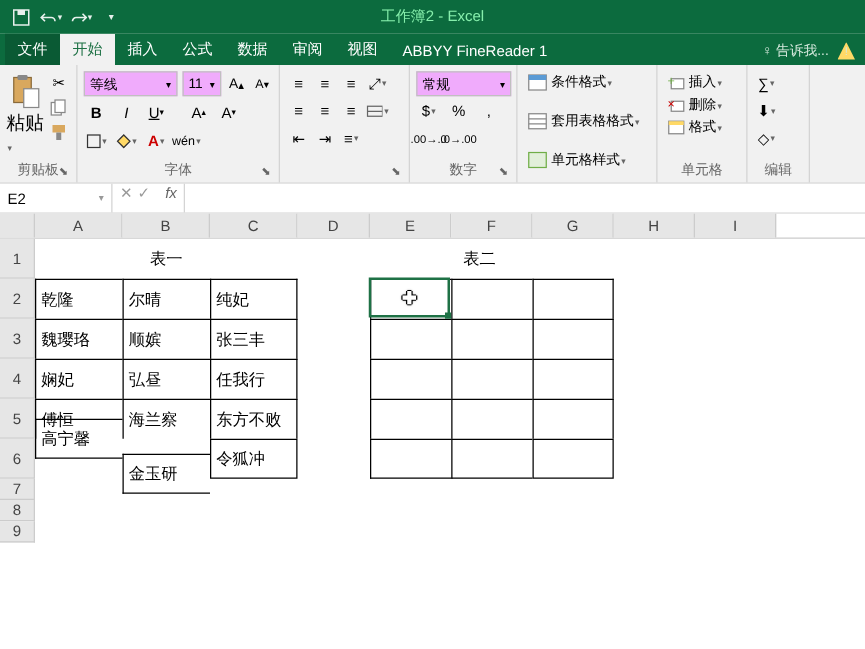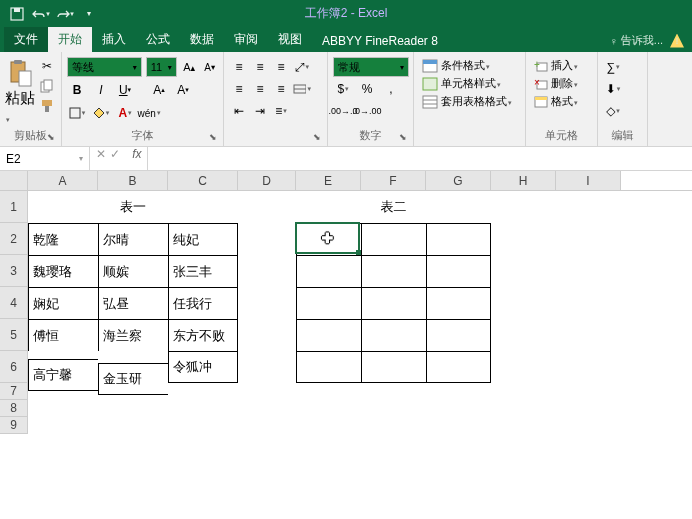--- a/index.html
+++ b/index.html
@@ -1,44 +1,44 @@
 <!DOCTYPE html>
 <html><head>
 <meta charset="utf-8">
 <style>
 *{margin:0;padding:0;box-sizing:border-box;font-family:"Microsoft YaHei",sans-serif}
 body{background:#fff;font-size:12px;user-select:none;width:692px;height:519px;overflow:hidden;position:relative}
 .titlebar{background:#0c6b3e;height:27px;display:flex;align-items:center;color:#fff;position:relative}
 .qat{display:flex;gap:2px;padding-left:6px;align-items:center}
 .qat-btn{width:22px;height:22px;display:flex;align-items:center;justify-content:center;opacity:.9}
-.title-center{position:absolute;left:50%;transform:translateX(-50%);font-size:12px;color:#c4b5fd}
+.title-center{position:absolute;left:50%;transform:translateX(-50%);font-size:12px;color:#86efac}
 .tabs{background:#0c6b3e;height:25px;display:flex;align-items:flex-end;padding-left:4px}
 .tab{padding:4px 10px;color:#fff;font-size:12px;cursor:pointer}
 .tab.file{background:#0a5a34}
 .tab.active{background:#f1f1f1;color:#1e7145}
 .tell-me{margin-left:auto;padding:4px 8px;color:#d4e8dc;display:flex;align-items:center;gap:3px;font-size:11px}
 .ribbon{background:#f1f1f1;height:95px;border-bottom:1px solid #d4d4d4;display:flex}
 .group{border-right:1px solid #d4d4d4;padding:3px 5px 1px;display:flex;flex-direction:column;position:relative}
 .group-label{text-align:center;font-size:11px;color:#666;padding:2px 0;position:absolute;bottom:1px;left:0;right:0}
 .group-content{flex:1;display:flex}
 .clipboard .group-content{gap:2px}
 .paste-btn{display:flex;flex-direction:column;align-items:center;width:36px;padding-top:4px}
 .paste-label{font-size:15px;margin-top:2px}
 .mini-btns{display:flex;flex-direction:column;gap:2px;padding-top:2px}
 .ico{width:18px;height:18px;display:flex;align-items:center;justify-content:center;font-size:12px}
 .font-group .group-content{flex-direction:column;gap:3px;padding-top:2px}
 .row{display:flex;gap:4px;align-items:center}
-.combo{border:1px solid #c0c0c0;background:#15803d;height:20px;display:flex;align-items:center;padding:0 4px;font-size:11px}
+.combo{border:1px solid #c0c0c0;background:#f0abfc;height:20px;display:flex;align-items:center;padding:0 4px;font-size:11px}
 .combo.font{width:90px}.combo.size{width:36px}
 .btn{width:20px;height:20px;display:flex;align-items:center;justify-content:center;border:1px solid transparent}
 .dd::after{content:"▾";font-size:7px;margin-left:1px;color:#666}
 .align-group .group-content{flex-direction:column;gap:2px;padding-top:2px}
 .align-row{display:flex;gap:1px}
 .num-group .group-content{flex-direction:column;gap:2px;padding-top:2px}
-.styles-group .group-content{flex-direction:column;gap:1px;padding-top:2px}
+.styles-group .group-content{flex-direction:column;gap:14px;padding-top:2px}
 .style-row{display:flex;align-items:center;gap:3px;font-size:11px;padding:1px 3px}
 .cells-group .group-content{flex-direction:column;gap:1px;padding-top:2px}
 .edit-group .group-content{gap:2px;padding-top:2px}
 .dialog-launcher{position:absolute;bottom:2px;right:2px;width:12px;height:12px;font-size:9px;color:#666}
 .namebox-bar{height:24px;border-bottom:1px solid #d4d4d4;display:flex;align-items:flex-start;background:#fff}
 .namebox{width:90px;border-right:1px solid #d4d4d4;height:100%;display:flex;align-items:center;padding:0 6px;font-size:12px}
 .fx-btns{display:flex;gap:4px;padding:0 6px;color:#999}
 .fx{font-style:italic;padding:0 6px;color:#666}
 .formula-bar{flex:1;height:100%;border-left:1px solid #d4d4d4}
 .grid-area{position:relative;background:#fff}
@@ -85,21 +85,21 @@
 </div>
 
 <div class="tabs">
   <div class="tab file">文件</div>
   <div class="tab active">开始</div>
   <div class="tab">插入</div>
   <div class="tab">公式</div>
   <div class="tab">数据</div>
   <div class="tab">审阅</div>
   <div class="tab">视图</div>
-  <div class="tab">ABBYY FineReader 8</div>
+  <div class="tab">ABBYY FineReader 1</div>
   <div class="tell-me">♀ <span>告诉我...</span><span class="warn" style="position:relative;right:auto;margin-left:4px">!</span></div>
 </div>
 
 <div class="ribbon">
   <div class="group clipboard" style="width:62px">
       <div class="group-content">
     <div class="paste-btn">
       <svg width="24" height="28" viewBox="0 0 24 28">
             <rect x="2" y="3" width="14" height="20" fill="#d9a85e" stroke="#8a6a3a"></rect>
             <rect x="5" y="1" width="8" height="4" rx="1" fill="#888"></rect>
@@ -231,31 +231,31 @@
       <div class="group-content">
     <div class="style-row">
           <svg width="16" height="14">
             <rect x="1" y="1" width="14" height="12" fill="#fff" stroke="#888"></rect>
             <rect x="1" y="1" width="14" height="4" fill="#5b9bd5"></rect>
           </svg>
           <span class="dd">条件格式</span>
         </div>
     <div class="style-row">
           <svg width="16" height="14">
-            <rect x="1" y="1" width="14" height="12" fill="#e2efda" stroke="#70ad47"></rect>
-          </svg>
-          <span class="dd">单元格样式</span>
-        </div>
-    <div class="style-row">
-          <svg width="16" height="14">
             <rect x="1" y="1" width="14" height="12" fill="#fff" stroke="#888"></rect>
             <line x1="1" y1="5" x2="15" y2="5" stroke="#888"></line>
             <line x1="1" y1="9" x2="15" y2="9" stroke="#888"></line>
           </svg>
           <span class="dd">套用表格格式</span>
+        </div>
+    <div class="style-row">
+          <svg width="16" height="14">
+            <rect x="1" y="1" width="14" height="12" fill="#e2efda" stroke="#70ad47"></rect>
+          </svg>
+          <span class="dd">单元格样式</span>
         </div>
   </div>
     </div>
 
   <div class="group cells-group" style="width:72px">
       <div class="group-content">
     <div class="style-row">
           <svg width="14" height="12">
             <rect x="3" y="3" width="10" height="8" fill="#fff" stroke="#888"></rect>
             <text x="0" y="8" font-size="10" fill="#70ad47">+</text>
@@ -322,34 +322,34 @@
       <div class="row-h" style="height:32px;line-height:32px">3</div>
       <div class="row-h" style="height:32px;line-height:32px">4</div>
       <div class="row-h" style="height:32px;line-height:32px">5</div>
       <div class="row-h" style="height:32px;line-height:32px">6</div>
       <div class="row-h" style="height:17px;line-height:17px">7</div>
       <div class="row-h" style="height:17px;line-height:17px">8</div>
       <div class="row-h" style="height:17px;line-height:17px">9</div>
     </div>
     <div class="cells" id="cells">
       <div class="cell center" style="left: 0px; top: 0px; width: 210px; height: 32px;">表一</div>
-      <div class="cell center" style="left: 268px; top: 0px; width: 195px; height: 32px;">表二</div>
+      <div class="cell center" style="left: 258px; top: 0px; width: 195px; height: 32px;">表二</div>
       <div class="cell " style="left: 0px; top: 32px; width: 70px; height: 32px; border-left: 1px solid rgb(0, 0, 0); border-top: 1px solid rgb(0, 0, 0);">乾隆</div>
       <div class="cell " style="left: 70px; top: 32px; width: 70px; height: 32px; border-left: 1px solid rgb(0, 0, 0); border-top: 1px solid rgb(0, 0, 0);">尔晴</div>
       <div class="cell " style="left: 140px; top: 32px; width: 70px; height: 32px; border-left: 1px solid rgb(0, 0, 0); border-top: 1px solid rgb(0, 0, 0); border-right: 1px solid rgb(0, 0, 0);">纯妃</div>
       <div class="cell " style="left: 0px; top: 64px; width: 70px; height: 32px; border-left: 1px solid rgb(0, 0, 0); border-top: 1px solid rgb(0, 0, 0);">魏璎珞</div>
       <div class="cell " style="left: 70px; top: 64px; width: 70px; height: 32px; border-left: 1px solid rgb(0, 0, 0); border-top: 1px solid rgb(0, 0, 0);">顺嫔</div>
       <div class="cell " style="left: 140px; top: 64px; width: 70px; height: 32px; border-left: 1px solid rgb(0, 0, 0); border-top: 1px solid rgb(0, 0, 0); border-right: 1px solid rgb(0, 0, 0);">张三丰</div>
       <div class="cell " style="left: 0px; top: 96px; width: 70px; height: 32px; border-left: 1px solid rgb(0, 0, 0); border-top: 1px solid rgb(0, 0, 0);">娴妃</div>
       <div class="cell " style="left: 70px; top: 96px; width: 70px; height: 32px; border-left: 1px solid rgb(0, 0, 0); border-top: 1px solid rgb(0, 0, 0);">弘昼</div>
       <div class="cell " style="left: 140px; top: 96px; width: 70px; height: 32px; border-left: 1px solid rgb(0, 0, 0); border-top: 1px solid rgb(0, 0, 0); border-right: 1px solid rgb(0, 0, 0);">任我行</div>
       <div class="cell " style="left: 0px; top: 128px; width: 70px; height: 32px; border-left: 1px solid rgb(0, 0, 0); border-top: 1px solid rgb(0, 0, 0);">傅恒</div>
       <div class="cell " style="left: 70px; top: 128px; width: 70px; height: 32px; border-left: 1px solid rgb(0, 0, 0); border-top: 1px solid rgb(0, 0, 0);">海兰察</div>
       <div class="cell " style="left: 140px; top: 128px; width: 70px; height: 32px; border-left: 1px solid rgb(0, 0, 0); border-top: 1px solid rgb(0, 0, 0); border-right: 1px solid rgb(0, 0, 0);">东方不败</div>
-      <div class="cell " style="left: 0px; top: 168px; width: 70px; height: 32px; border-left: 1px solid rgb(0, 0, 0); border-top: 1px solid rgb(0, 0, 0); border-bottom: 1px solid rgb(0, 0, 0);">高宁馨</div>
+      <div class="cell " style="left: 0px; top: 144px; width: 70px; height: 32px; border-left: 1px solid rgb(0, 0, 0); border-top: 1px solid rgb(0, 0, 0); border-bottom: 1px solid rgb(0, 0, 0);">高宁馨</div>
       <div class="cell " style="left: 70px; top: 172px; width: 70px; height: 32px; border-left: 1px solid rgb(0, 0, 0); border-top: 1px solid rgb(0, 0, 0); border-bottom: 1px solid rgb(0, 0, 0);">金玉研</div>
       <div class="cell " style="left: 140px; top: 160px; width: 70px; height: 32px; border-width: 1px; border-style: solid; border-color: rgb(0, 0, 0);">令狐冲</div>
       <div class="cell " style="left: 268px; top: 32px; width: 65px; height: 32px; border-left: 1px solid rgb(0, 0, 0); border-top: 1px solid rgb(0, 0, 0);"></div>
       <div class="cell " style="left: 333px; top: 32px; width: 65px; height: 32px; border-left: 1px solid rgb(0, 0, 0); border-top: 1px solid rgb(0, 0, 0);"></div>
       <div class="cell " style="left: 398px; top: 32px; width: 65px; height: 32px; border-left: 1px solid rgb(0, 0, 0); border-top: 1px solid rgb(0, 0, 0); border-right: 1px solid rgb(0, 0, 0);"></div>
       <div class="cell " style="left: 268px; top: 64px; width: 65px; height: 32px; border-left: 1px solid rgb(0, 0, 0); border-top: 1px solid rgb(0, 0, 0);"></div>
       <div class="cell " style="left: 333px; top: 64px; width: 65px; height: 32px; border-left: 1px solid rgb(0, 0, 0); border-top: 1px solid rgb(0, 0, 0);"></div>
       <div class="cell " style="left: 398px; top: 64px; width: 65px; height: 32px; border-left: 1px solid rgb(0, 0, 0); border-top: 1px solid rgb(0, 0, 0); border-right: 1px solid rgb(0, 0, 0);"></div>
       <div class="cell " style="left: 268px; top: 96px; width: 65px; height: 32px; border-left: 1px solid rgb(0, 0, 0); border-top: 1px solid rgb(0, 0, 0);"></div>
       <div class="cell " style="left: 333px; top: 96px; width: 65px; height: 32px; border-left: 1px solid rgb(0, 0, 0); border-top: 1px solid rgb(0, 0, 0);"></div>

